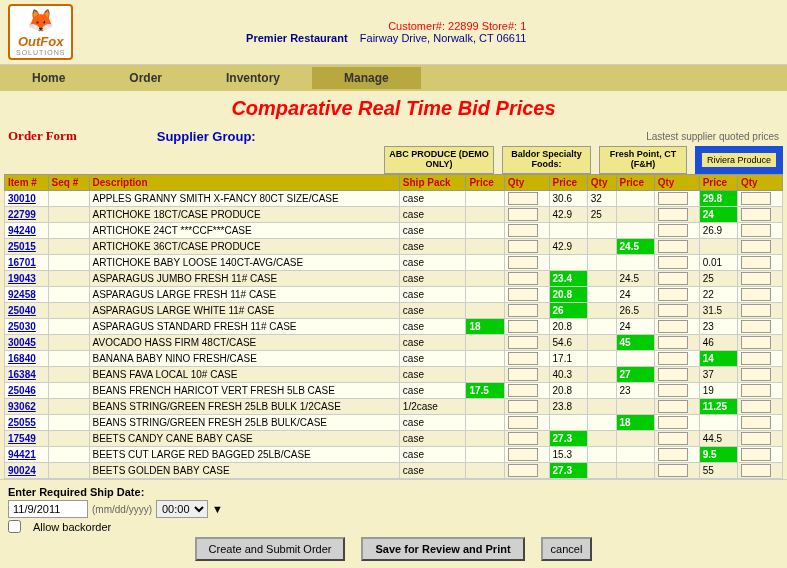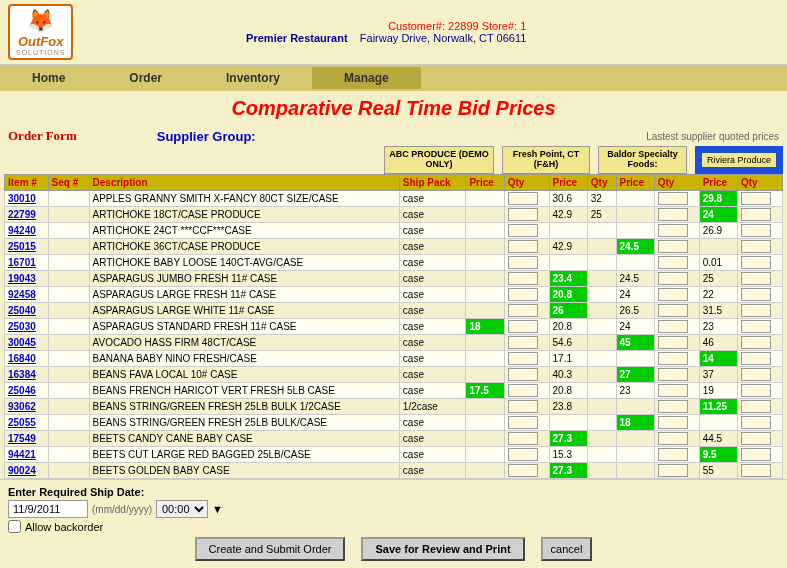--- a/index.html
+++ b/index.html
@@ -91,22 +91,22 @@
 <div class="form-header">
   <span class="order-form">Order Form</span>
   <span class="supplier">Supplier Group:</span>
   <span class="latest">Lastest supplier quoted prices</span>
 </div>
 
 <div style="display:flex; padding:0 4px 0 4px; margin-bottom:0;">
   <div style="min-width:380px; flex-shrink:0;"></div>
   <div style="display:flex; gap:8px; flex:1;">
     <div style="min-width:88px; text-align:center; border:1px solid #999; background:#f0e68c; padding:2px 2px; font-size:9px; font-weight:bold;">ABC PRODUCE (DEMO ONLY)</div>
+    <div style="min-width:88px; text-align:center; border:1px solid #999; background:#f0e68c; padding:2px 2px; font-size:9px; font-weight:bold;">Baldor Specialty Foods:</div>
     <div style="min-width:88px; text-align:center; border:1px solid #999; background:#f0e68c; padding:2px 2px; font-size:9px; font-weight:bold;">Fresh Point, CT (F&amp;H)</div>
-    <div style="min-width:88px; text-align:center; border:1px solid #999; background:#f0e68c; padding:2px 2px; font-size:9px; font-weight:bold;">Baldor Specialty Foods:</div>
     <div style="min-width:88px; text-align:center; border:7px solid #1d4ed8; background:#f0e68c; padding:2px 2px; font-size:9px; font-weight:normal;">Riviera Produce</div>
   </div>
 </div>
 
 <div class="table-container">
   <table>
     <thead>
       <tr>
         <th>Item #</th>
         <th>Seq #</th>
@@ -386,21 +386,21 @@
       <div style="display:flex; align-items:center; gap:4px; margin-top:2px;">
         <input type="text" class="ship-date-input" value="11/9/2011" style="">
         <span style="font-size:10px; color:#666;">(mm/dd/yyyy)</span>
         <select class="time-select">
           <option>00:00</option>
           <option>01:00</option>
           <option>06:00</option>
         </select>
         <span>▼</span>
       </div>
-      <div style="margin-top:2px; display:flex; align-items:center; gap:4px;">
+      <div style="margin-top:2px; display:flex; align-items:center; gap:12px;">
         <input type="checkbox" class="backorder-cb" style="">
         <span>Allow backorder</span>
       </div>
     </div>
   </div>
   <div class="footer-row2">
     <button class="btn-create">Create and Submit Order</button>
     <button class="btn-save">Save for Review and Print</button>
     <button class="btn-cancel">cancel</button>
   </div>

